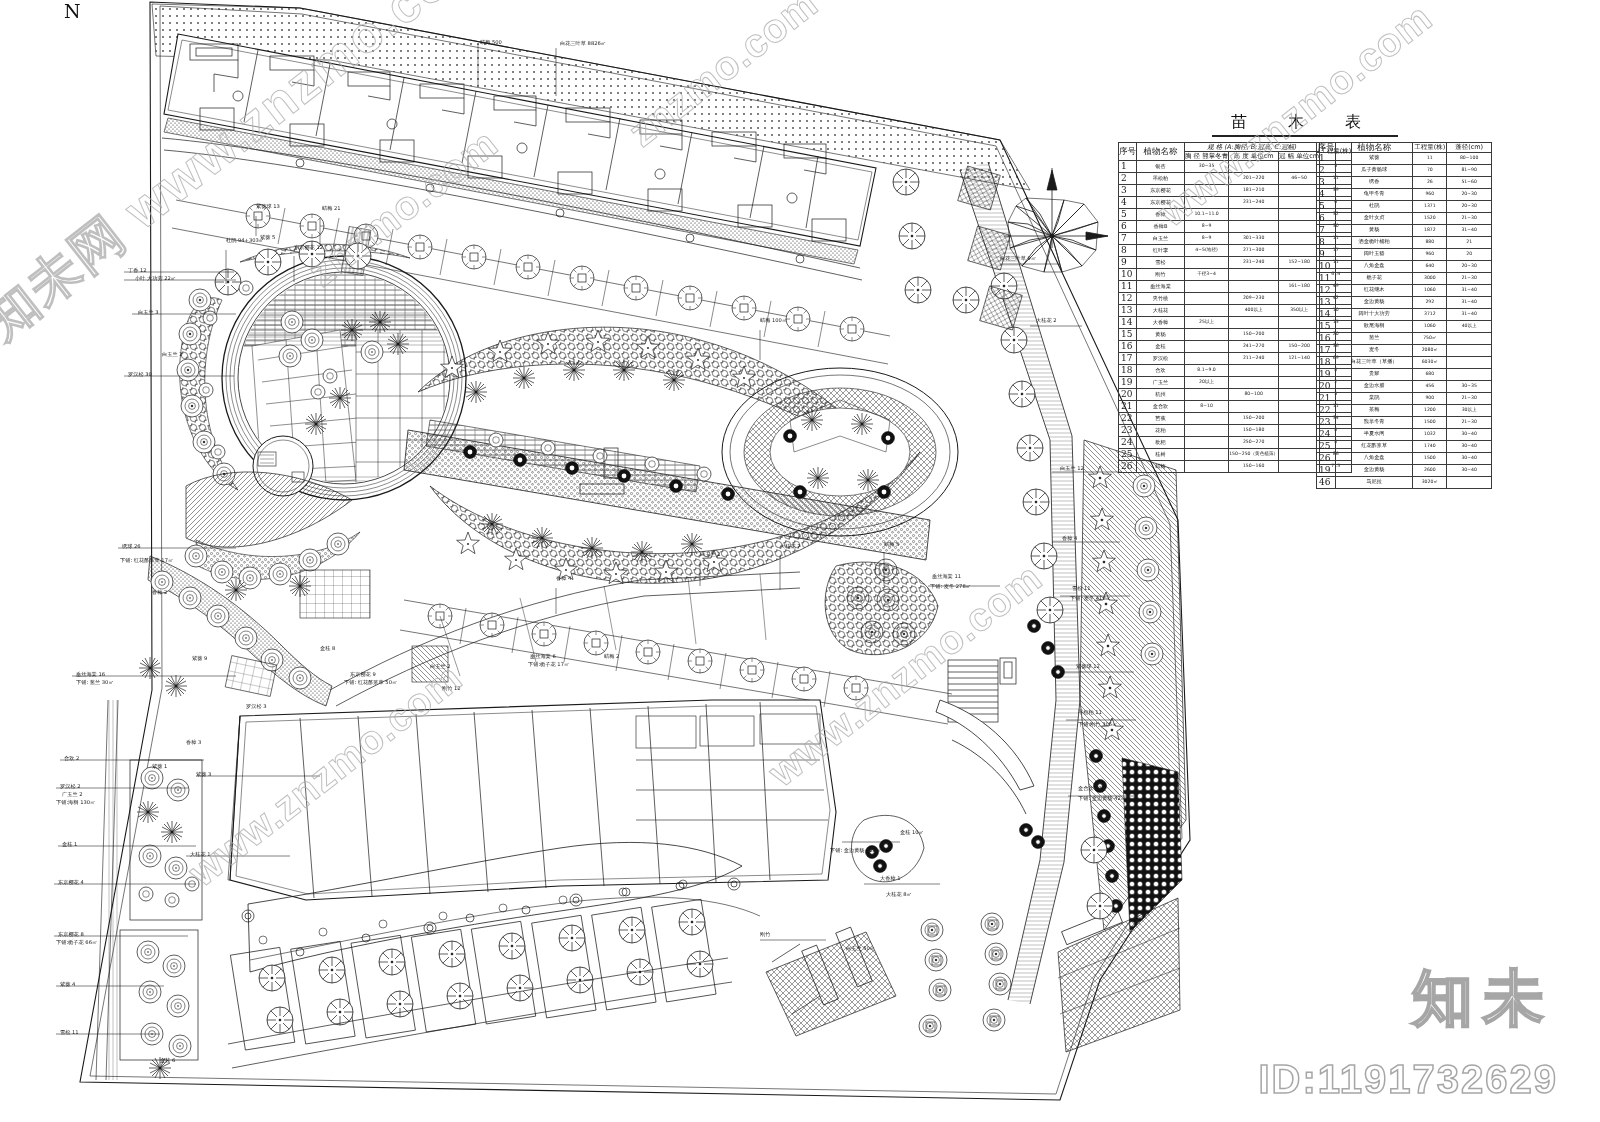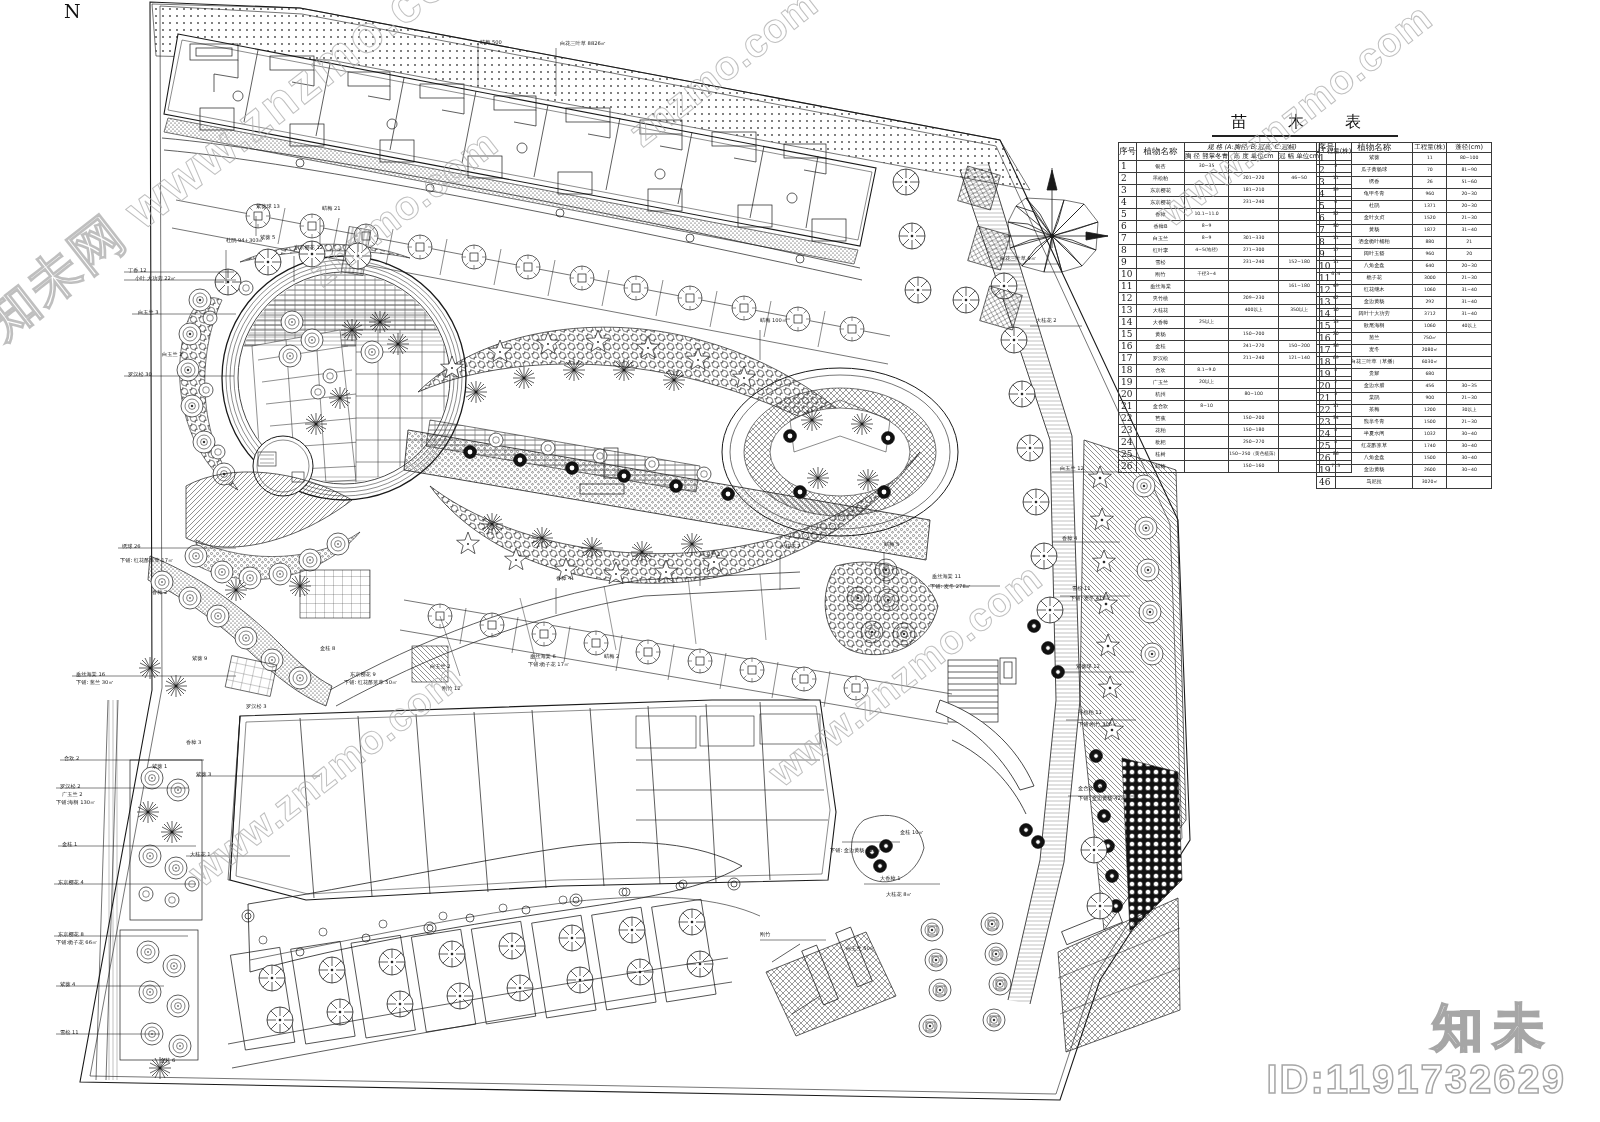--- a/index.html
+++ b/index.html
@@ -9,23 +9,23 @@
   
   #cad{position:absolute;left:0;top:0;width:1600px;height:1122px;}
 
   
   .wm{position:absolute;pointer-events:none;color:transparent;
       -webkit-text-stroke:1px rgba(170,170,170,.75);
       font-weight:bold;white-space:nowrap;user-select:none;}
   .wm-diag{transform:rotate(-38deg);transform-origin:left top;font-size:52px;letter-spacing:2px;}
   .wm-diag2{transform:rotate(-38deg);transform-origin:left top;font-size:40px;letter-spacing:1px;}
 
-  #wm-brand-big{right:46px;bottom:59px;font-size:51px;letter-spacing:10px;
+  #wm-brand-big{right:46px;bottom:82px;font-size:61px;letter-spacing:10px;
       -webkit-text-stroke:2px rgba(150,150,150,.85);}
-  #wm-id{right:34px;bottom:20px;font-size:40px;letter-spacing:2px;
+  #wm-id{right:42px;bottom:20px;font-size:40px;letter-spacing:2px;
       -webkit-text-stroke:1.5px rgba(150,150,150,.85);}
 
   
   #schedule{position:absolute;left:1118px;top:112px;width:374px;}
   #sched-title{text-align:center;font-size:16px;letter-spacing:18px;color:#111;
       font-family:"DejaVu Serif","Liberation Serif",serif;padding-bottom:1px;}
   #sched-rule{height:0;border-top:1px solid #222;border-bottom:1px solid #222;
       width:186px;margin:1px auto 3px auto;}
   table.sched{border-collapse:collapse;table-layout:fixed;}
   table.sched td,table.sched th{border:1px solid #3a3a3a;padding:0;margin:0;

